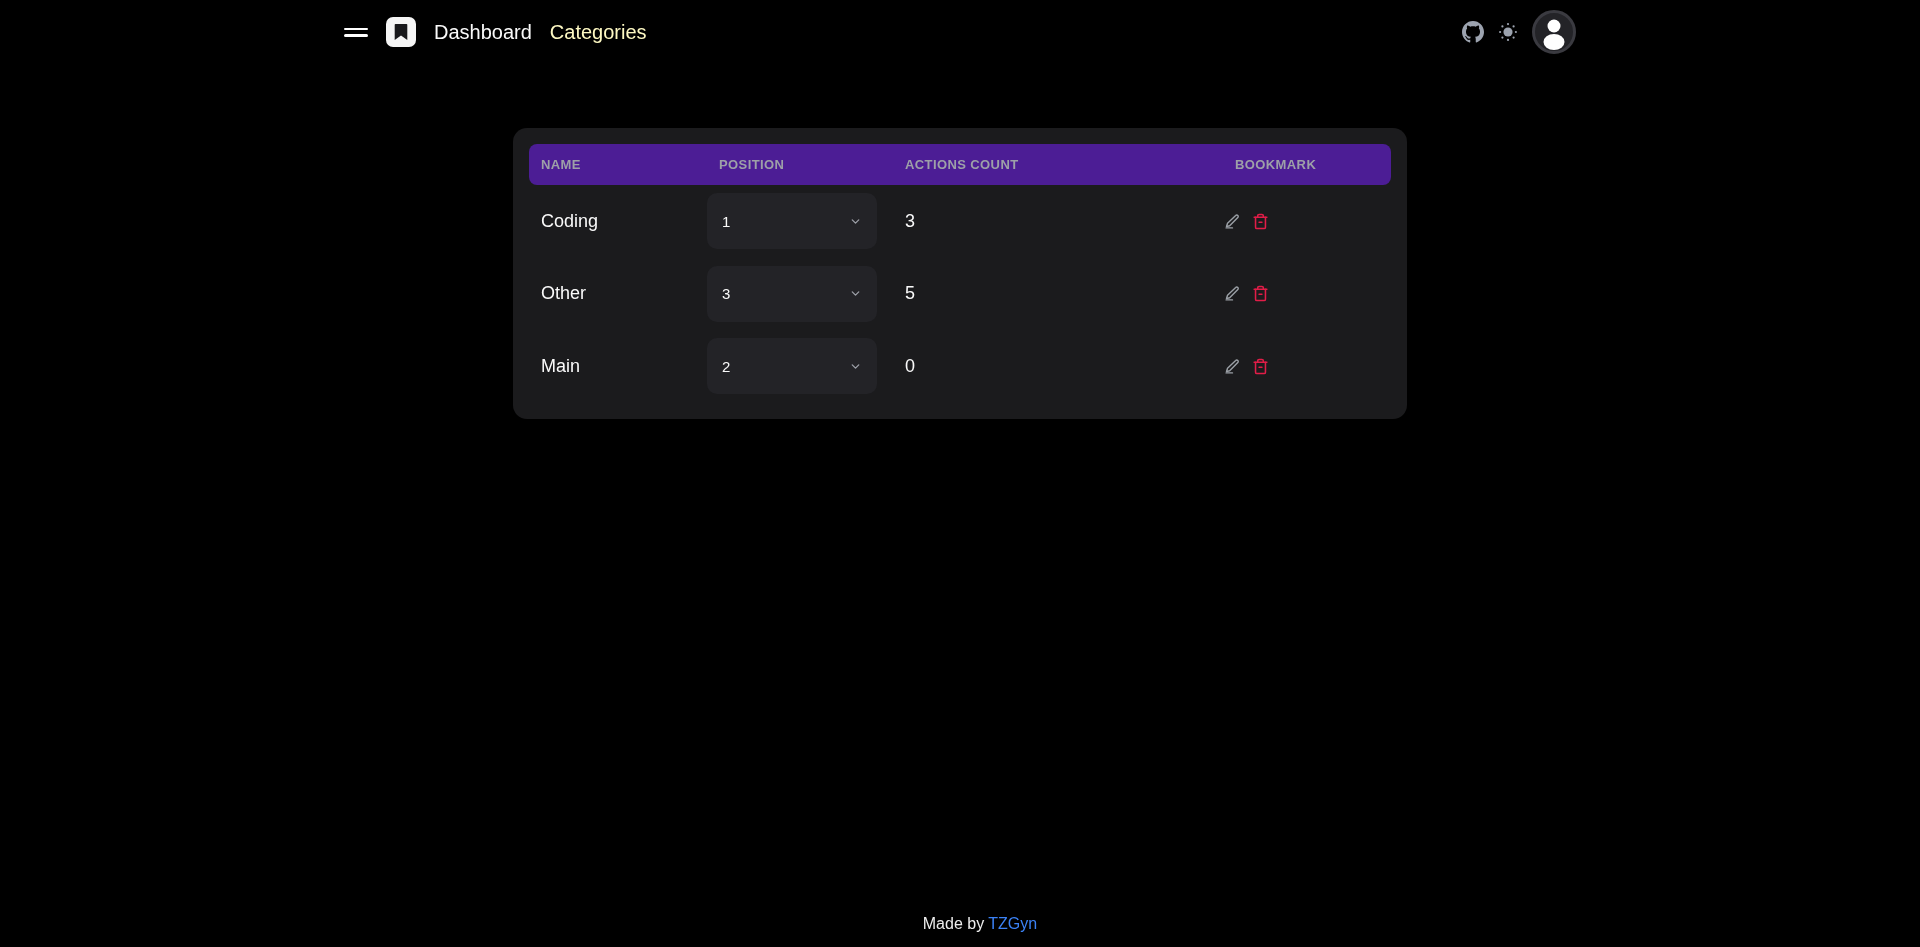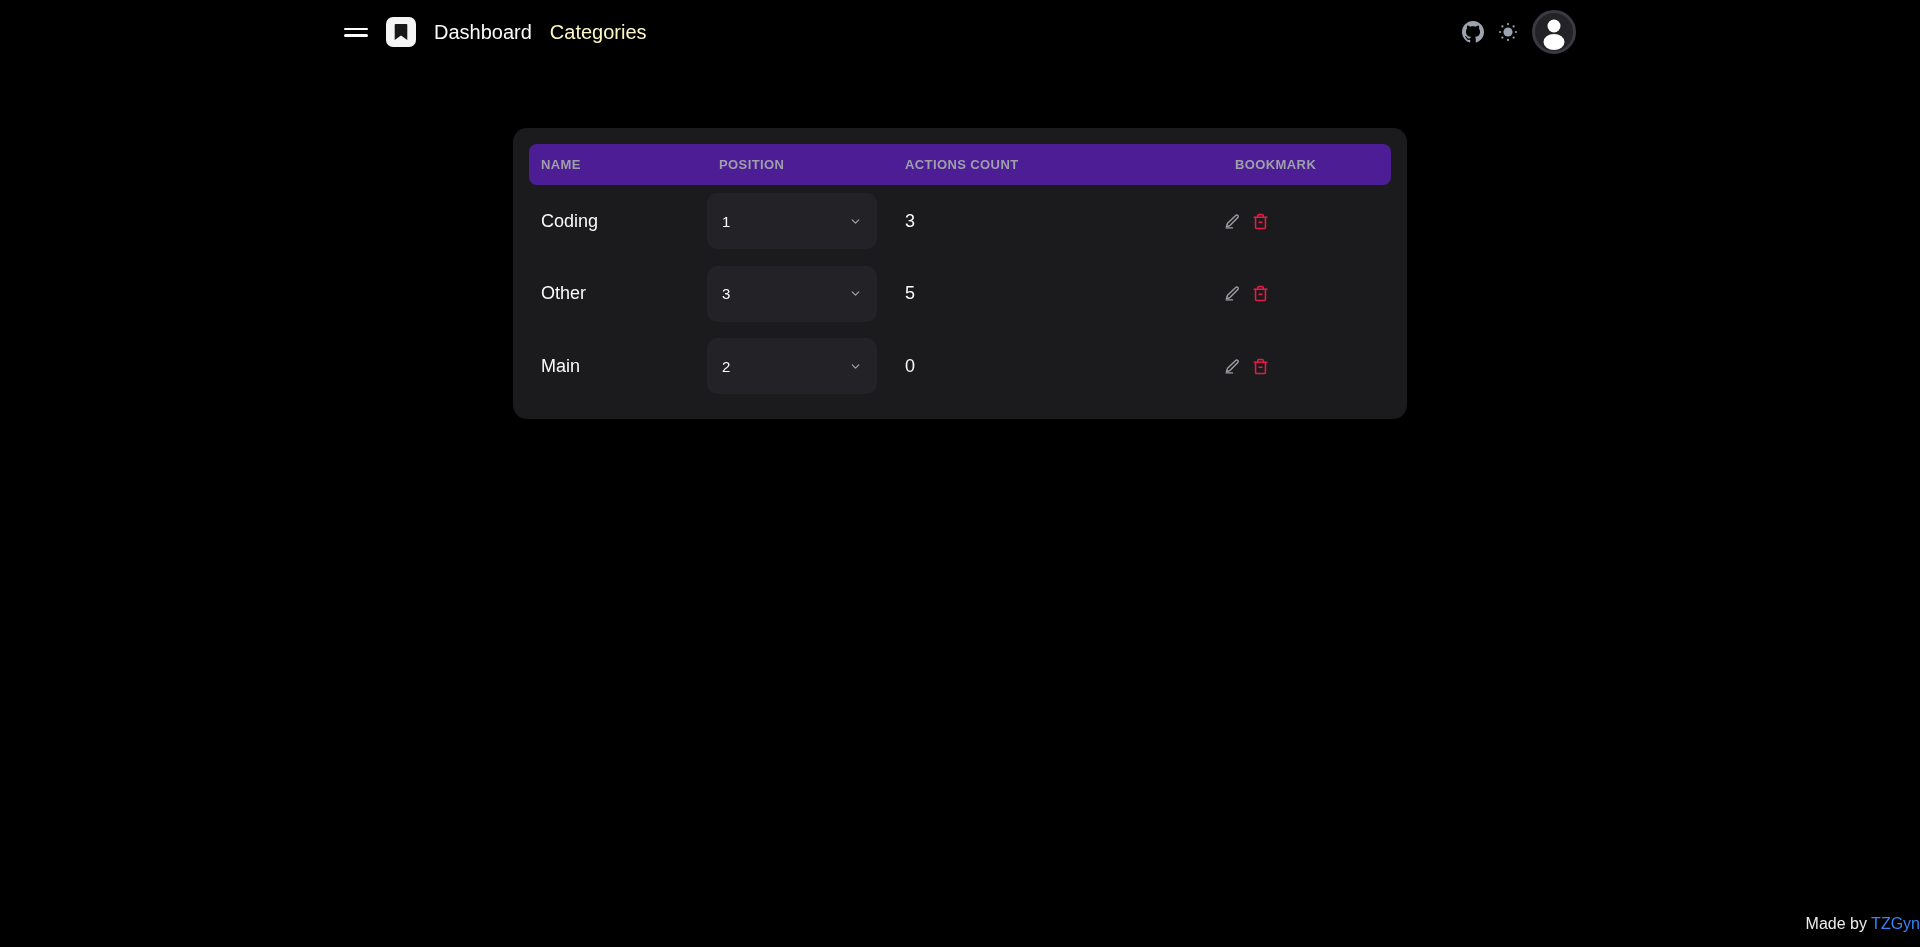--- a/index.html
+++ b/index.html
@@ -84,21 +84,21 @@
     color: #fafafa;
   }
   .chev { display: flex; align-items: center; }
   .actions { display: flex; align-items: center; gap: 10px; }
   .action-btn { display: flex; align-items: center; justify-content: center; width: 18px; height: 18px; }
 
   
   .footer {
     position: absolute;
     left: 0; right: 0; bottom: 14px;
-    text-align: right;
+    text-align: center;
     font-size: 16px;
     color: #ededed;
     margin-left: 40px;
   }
   .footer a { color: #3b82f6; text-decoration: none; }
 </style>
 </head>
 <body>
 
 <header class="nav">

